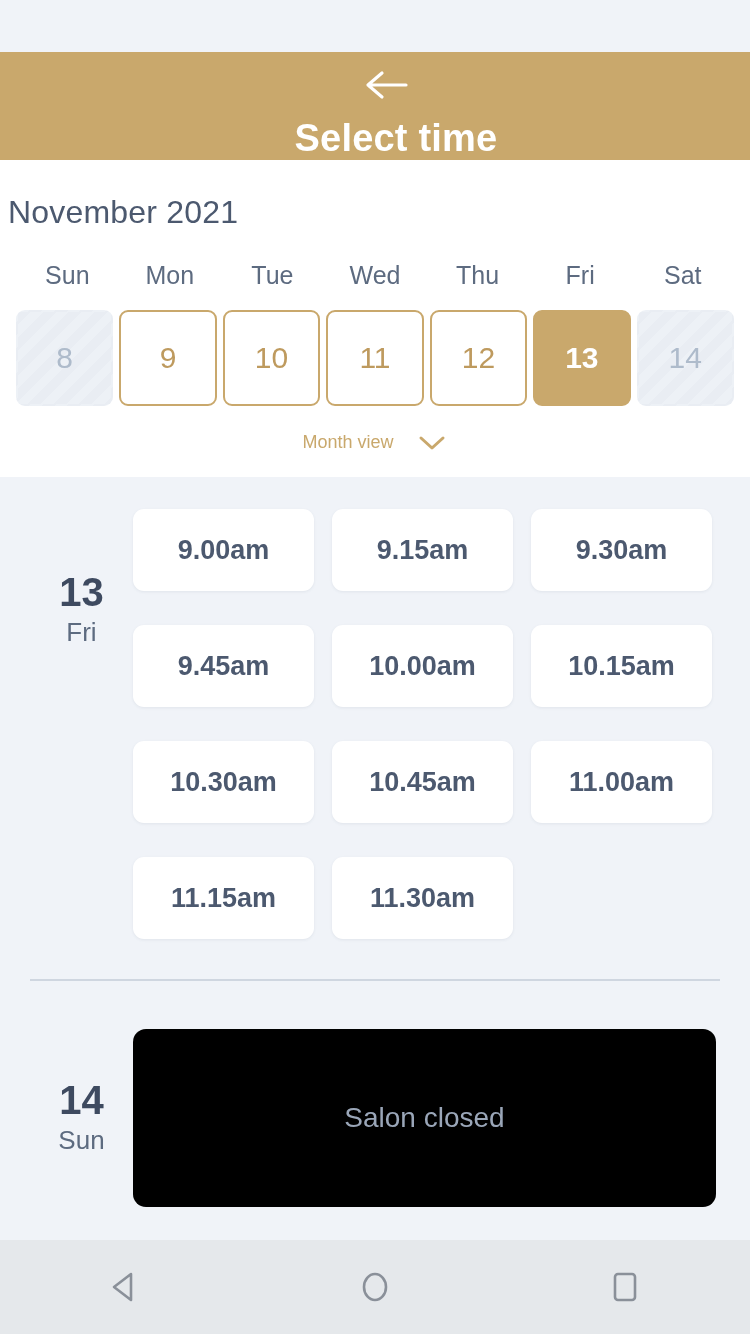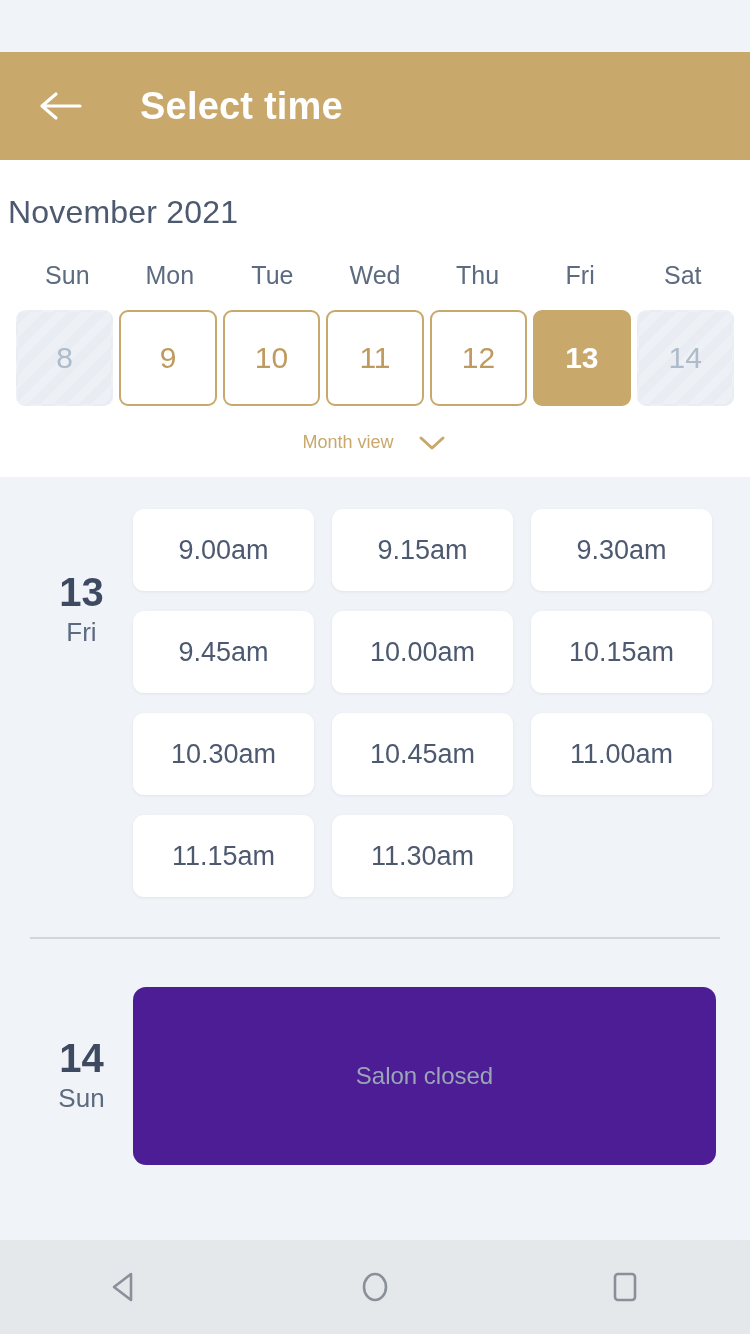--- a/index.html
+++ b/index.html
@@ -43,20 +43,21 @@
 
   
   .app-bar {
     position: absolute;
     top: 52px; left: 0;
     width: 750px;
     height: 108px;
     background: #C9A86C;
     display: flex;
     align-items: center;
+    flex-direction: column;
   }
   .back-btn {
     width: 76px;
     height: 76px;
     margin-left: 22px;
     display: flex;
     align-items: center;
     justify-content: center;
     cursor: pointer;
   }
@@ -178,22 +179,23 @@
   .day-label-dow {
     color: #5D6B80;
     font-size: 26px;
     margin-top: 4px;
   }
 
   .slots {
     flex: 1;
     display: flex;
     flex-wrap: wrap;
-    gap: 20px 18px;
+    gap: 34px 18px;
     padding-right: 34px;
+    font-weight: bold;
   }
   .slot {
     width: 181px;
     height: 82px;
     background: #ffffff;
     border-radius: 11px;
     display: flex;
     align-items: center;
     justify-content: center;
     color: #4C596F;
@@ -205,27 +207,27 @@
   .divider {
     height: 2px;
     background: #CFD6E0;
     margin: 40px 30px 0 30px;
   }
 
   .closed-card {
     flex: 1;
     height: 178px;
     margin-right: 34px;
-    background: #4c1d95;
+    background: #000000;
     border-radius: 13px;
     display: flex;
     align-items: center;
     justify-content: center;
     color: #9AA6B8;
-    font-size: 24px;
+    font-size: 28px;
   }
 
   
   .nav-bar {
     position: absolute;
     bottom: 0; left: 0;
     width: 750px;
     height: 94px;
     background: #E5E8EB;
     display: flex;

